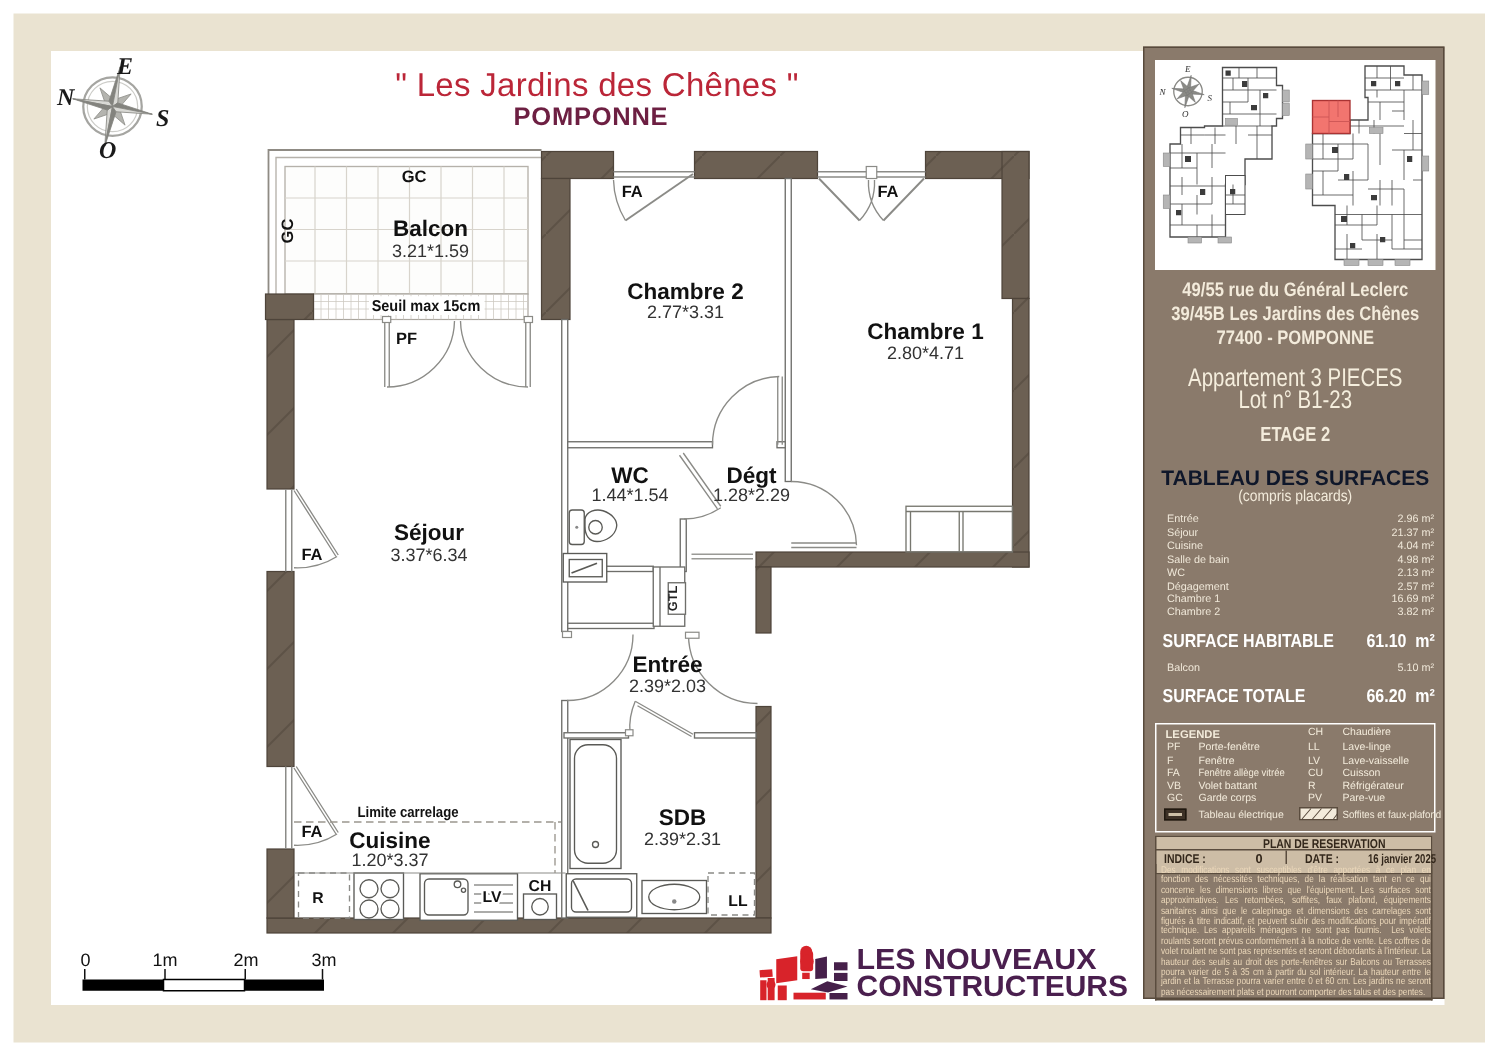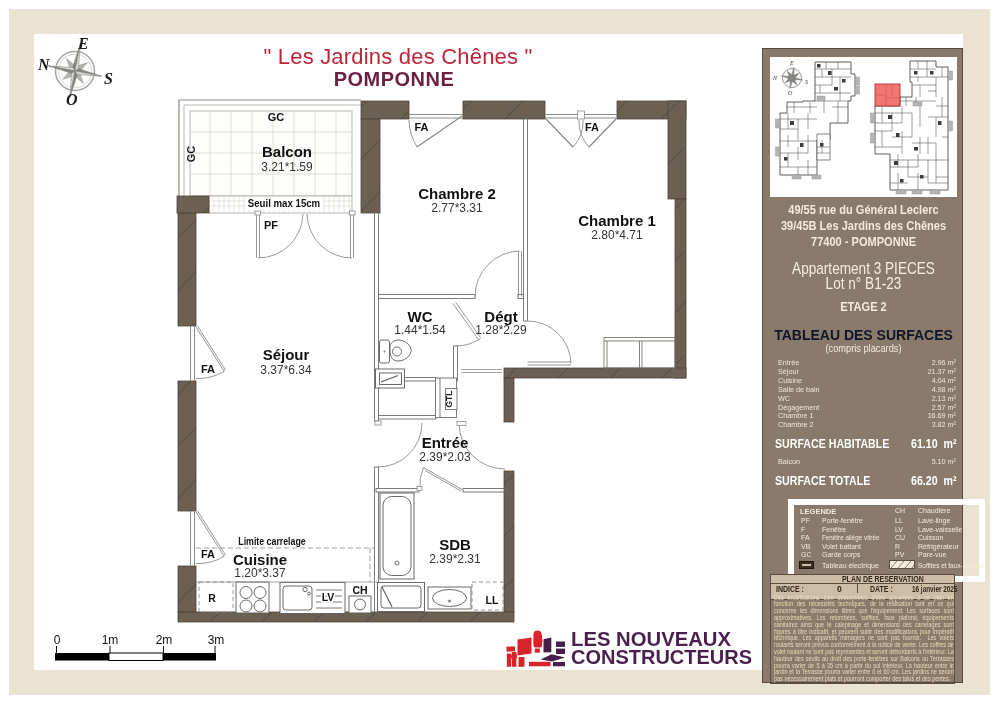--- a/index.html
+++ b/index.html
@@ -8,21 +8,21 @@
 </style>
 </head>
 <body>
 
 <div class="abs" style="left:9px;top:9px;width:981px;height:686px;background:#eae3d1;"></div>
 
 <div class="abs" style="left:34px;top:34px;width:929px;height:636px;background:#ffffff;"></div>
 
 <div class="abs" style="left:34px;top:44px;width:728px;text-align:center;font-size:22px;letter-spacing:.2px;color:#bb2638;white-space:nowrap;">" Les Jardins des Chênes "</div>
 
-<div class="abs" style="left:34px;top:68px;width:720px;text-align:center;font-size:20px;font-weight:bold;letter-spacing:.5px;color:#6d1f42;">POMPONNE</div>
+<div class="abs" style="left:34px;top:68px;width:720px;text-align:center;font-size:17px;font-weight:bold;letter-spacing:.5px;color:#6d1f42;">POMPONNE</div>
 
 <svg class="abs" style="left:0;top:0;" width="1000" height="707" viewBox="0 0 1000 707">
 <defs>
 <pattern id="wp" patternUnits="userSpaceOnUse" width="52" height="52" patternTransform="rotate(0)">
   <rect width="52" height="52" fill="#6c6053"></rect>
   <path d="M-4,56 L56,-4" stroke="#5d5246" stroke-width="1.4" fill="none"></path>
 </pattern>
 </defs>
 
 <g>
@@ -360,21 +360,21 @@
   <polygon points="540.5,659.5 551.5,654.2 565,657.6 552,661.6" fill="#46204a"></polygon>
   <rect x="553" y="662" width="12" height="4.3" fill="#46204a"></rect>
 </g>
 
 <g font-size="19.5" font-weight="bold" fill="#4a1f4e">
   <text x="571" y="646" textLength="160" lengthAdjust="spacingAndGlyphs">LES NOUVEAUX</text>
   <text x="571" y="664" textLength="181" lengthAdjust="spacingAndGlyphs">CONSTRUCTEURS</text>
 </g>
 </svg>
 
-<div class="abs" style="left:762px;top:48px;width:201px;height:635px;background:#8a7a6b;border:1px solid #584a3c;box-sizing:border-box;">
+<div class="abs" style="left:762px;top:31px;width:201px;height:635px;background:#8a7a6b;border:1px solid #584a3c;box-sizing:border-box;">
 
 <div class="abs" style="left:7px;top:8px;width:187px;height:140px;background:#fff;">
 <svg width="187" height="140" viewBox="0 0 187 140">
 
   <g>
     <circle cx="22" cy="21" r="9.5" fill="none" stroke="#8a8a86" stroke-width="0.9"></circle>
     <g transform="rotate(11 22 21)" fill="#8a8a85" stroke="#777" stroke-width="0.4">
       <path d="M22,21 L20.6,19.6 L22,10 L23.4,19.6 Z"></path>
             <path d="M22,21 L20.6,22.4 L22,32 L23.4,22.4 Z"></path>
       <path d="M22,21 L20.6,19.6 L11,21 L20.6,22.4 Z"></path>
@@ -476,21 +476,21 @@
 </div>
 
 <div class="abs" style="left:12px;top:388px;width:110px;font-size:12.5px;font-weight:bold;color:#fff;white-space:nowrap;transform:scaleX(.85);transform-origin:0 0;">SURFACE HABITABLE</div>
 <div class="abs" style="left:148px;top:388px;width:45px;font-size:12.5px;font-weight:bold;color:#fff;white-space:nowrap;transform:scaleX(.85);transform-origin:0 0;">61.10&nbsp; m²</div>
 
 <div class="abs" style="left:15px;top:408px;width:178px;font-size:7.2px;color:#efe7d8;">Balcon<span style="float:right">5.10 m²</span></div>
 
 <div class="abs" style="left:12px;top:424.5px;width:110px;font-size:12.5px;font-weight:bold;color:#fff;white-space:nowrap;transform:scaleX(.85);transform-origin:0 0;">SURFACE TOTALE</div>
 <div class="abs" style="left:148px;top:424.5px;width:45px;font-size:12.5px;font-weight:bold;color:#fff;white-space:nowrap;transform:scaleX(.85);transform-origin:0 0;">66.20&nbsp; m²</div>
 
-<div class="abs" style="left:7px;top:450px;width:185px;height:71px;border:6px solid #ffffff;font-size:7px;color:#f3ebdb;margin-left:18px;">
+<div class="abs" style="left:7px;top:450px;width:185px;height:71px;border:1px solid #ffffff;font-size:7px;color:#f3ebdb;">
   <div class="abs" style="left:6px;top:2px;font-weight:bold;font-size:7.5px;">LEGENDE</div>
   <div class="abs" style="left:7px;top:12px;">PF</div>
       <div class="abs" style="left:28px;top:12px;">Porte-fenêtre</div>
   <div class="abs" style="left:7px;top:20.5px;">F</div>
       <div class="abs" style="left:28px;top:20.5px;">Fenêtre</div>
   <div class="abs" style="left:7px;top:29px;">FA</div>
       <div class="abs" style="left:28px;top:29px;white-space:nowrap;transform:scaleX(.9);transform-origin:0 0;">Fenêtre allège vitrée</div>
   <div class="abs" style="left:7px;top:37.5px;">VB</div>
       <div class="abs" style="left:28px;top:37.5px;">Volet battant</div>
   <div class="abs" style="left:7px;top:46px;">GC</div>

